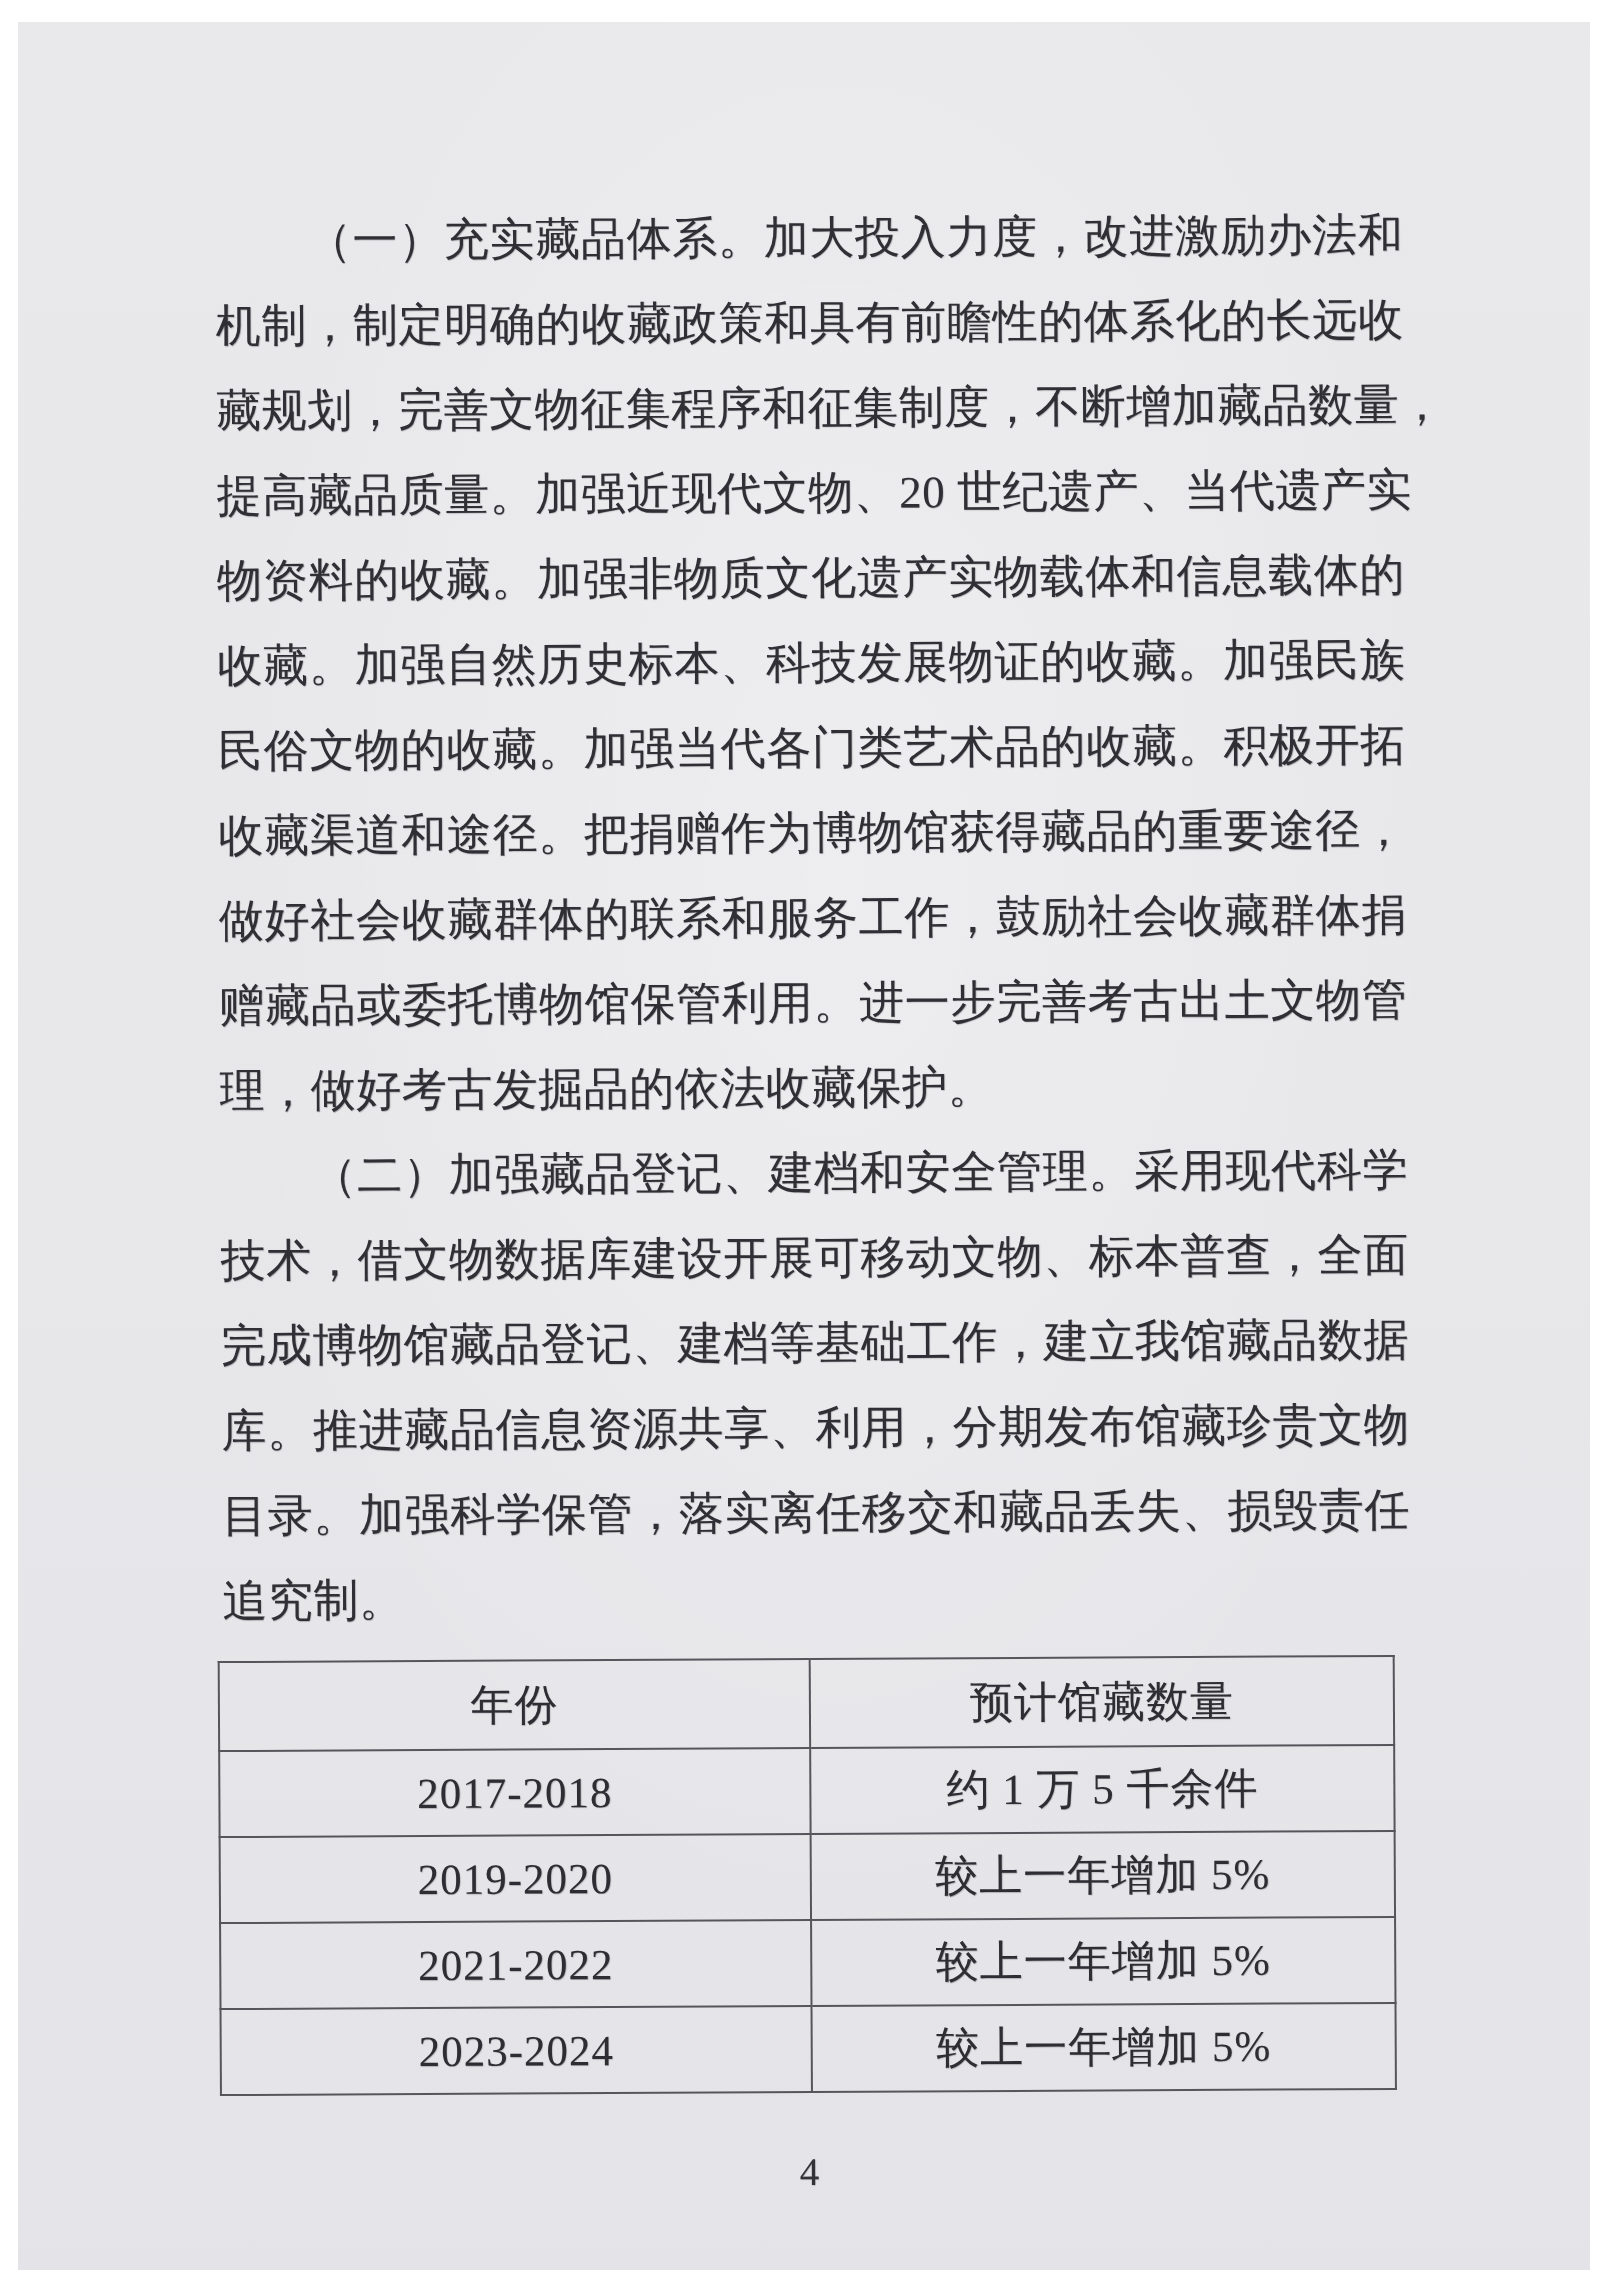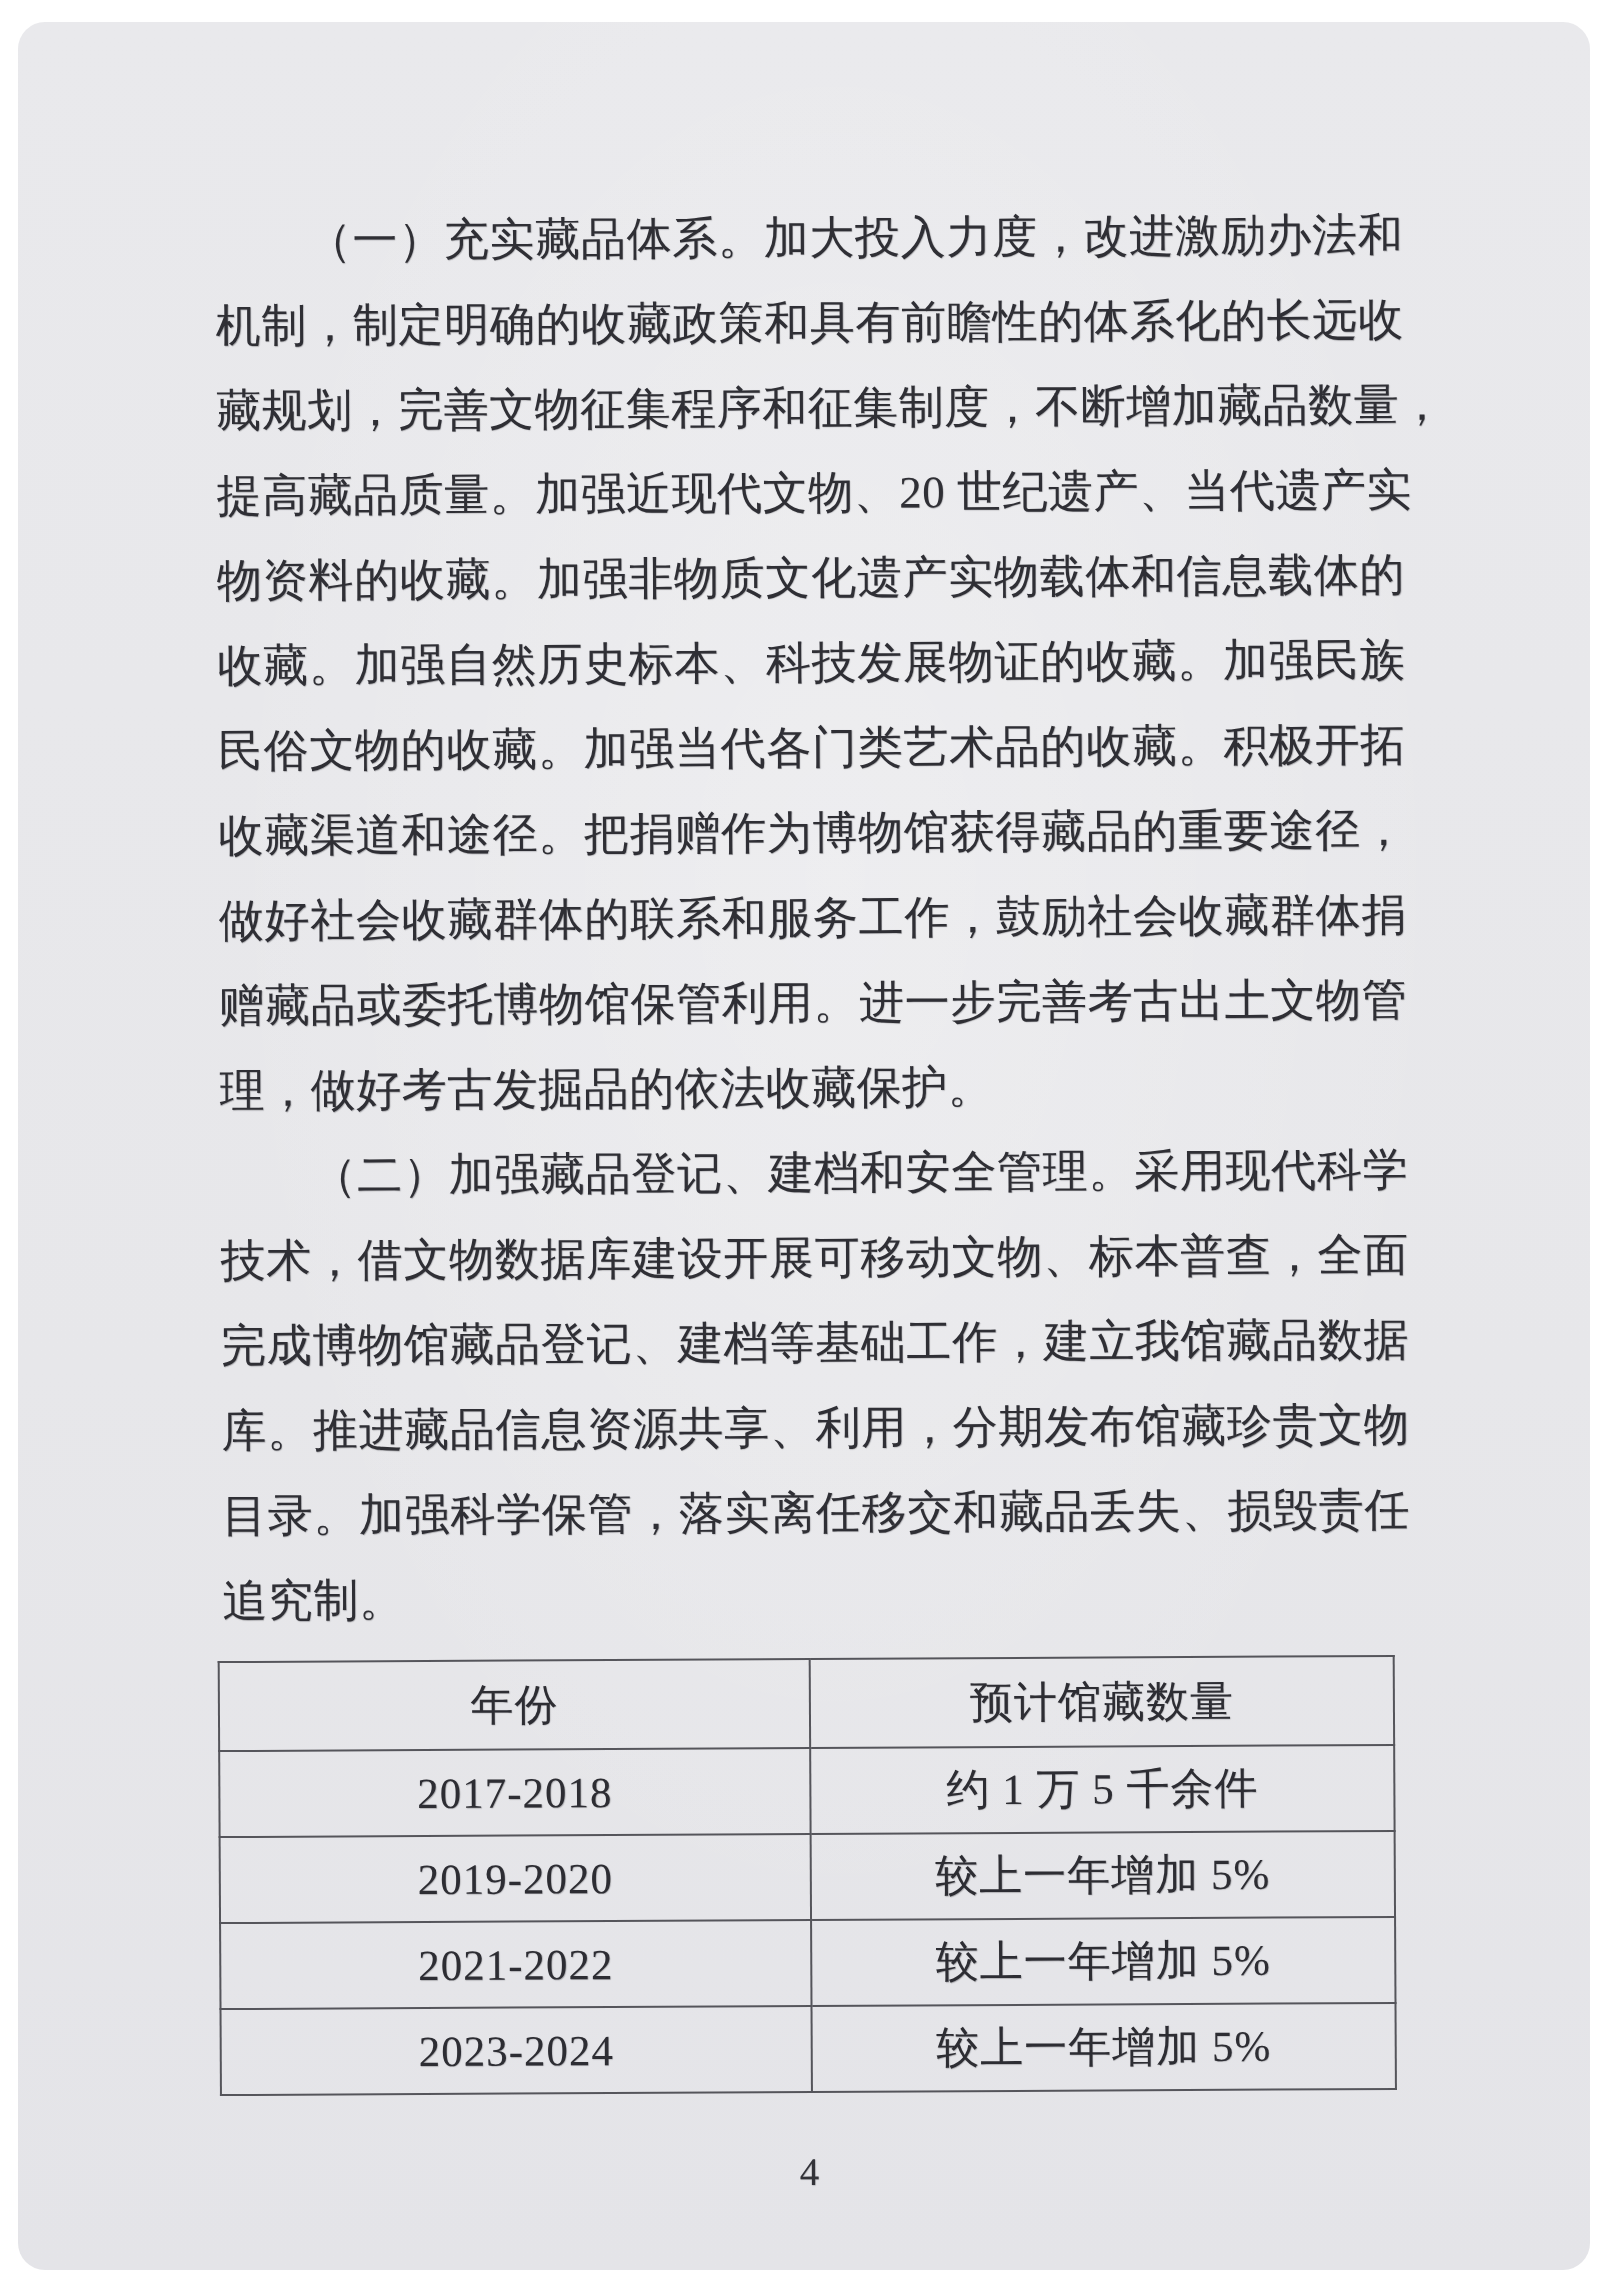--- a/index.html
+++ b/index.html
@@ -18,21 +18,20 @@
   .scan {
     position: absolute;
     left: 17.6px;
     top: 21.6px;
     width: 1572px;
     height: 2248px;
     background:
       radial-gradient(ellipse at 52% 38%, rgba(255,255,255,0.25) 0%, rgba(255,255,255,0) 55%),
       linear-gradient(180deg, #e9e9ec 0%, #e7e7ea 60%, #e4e4e8 100%);
     overflow: hidden;
-    border-radius: 27px;
   }
   
   .content {
     position: absolute;
     inset: 0;
     transform: rotate(-0.3deg);
     transform-origin: 50% 50%;
     color: #2f2f35;
   }
   .textblock {

